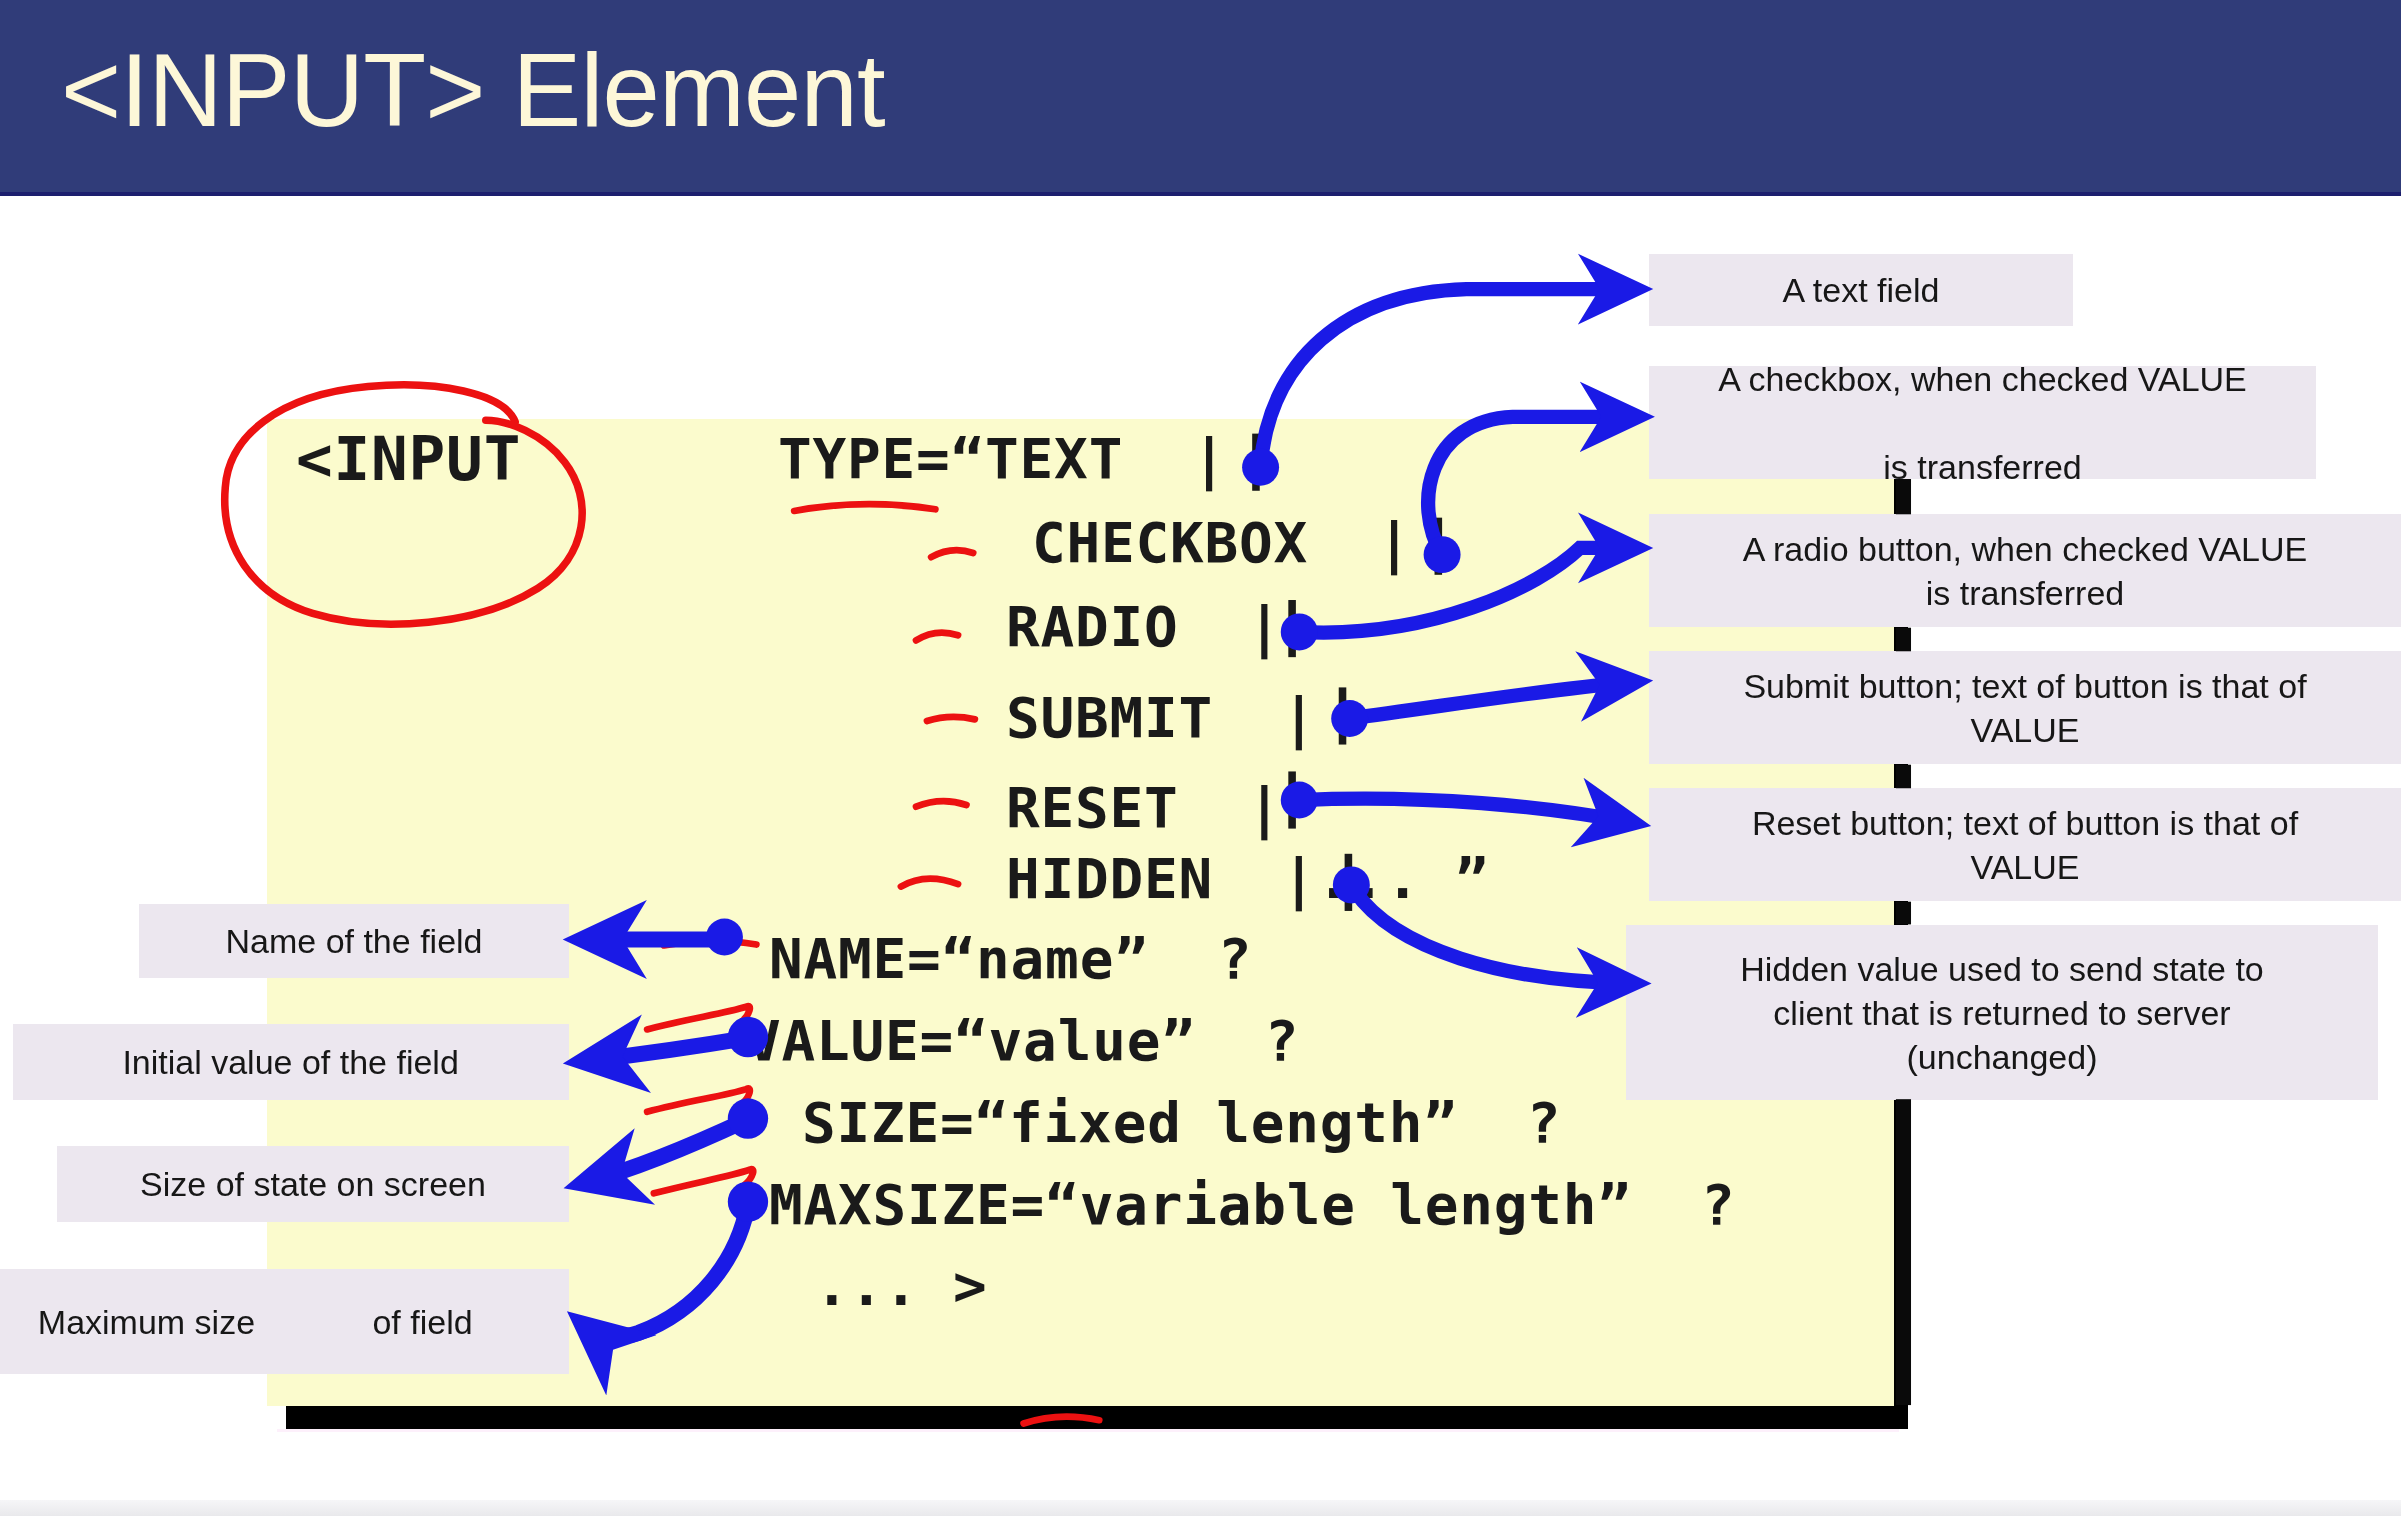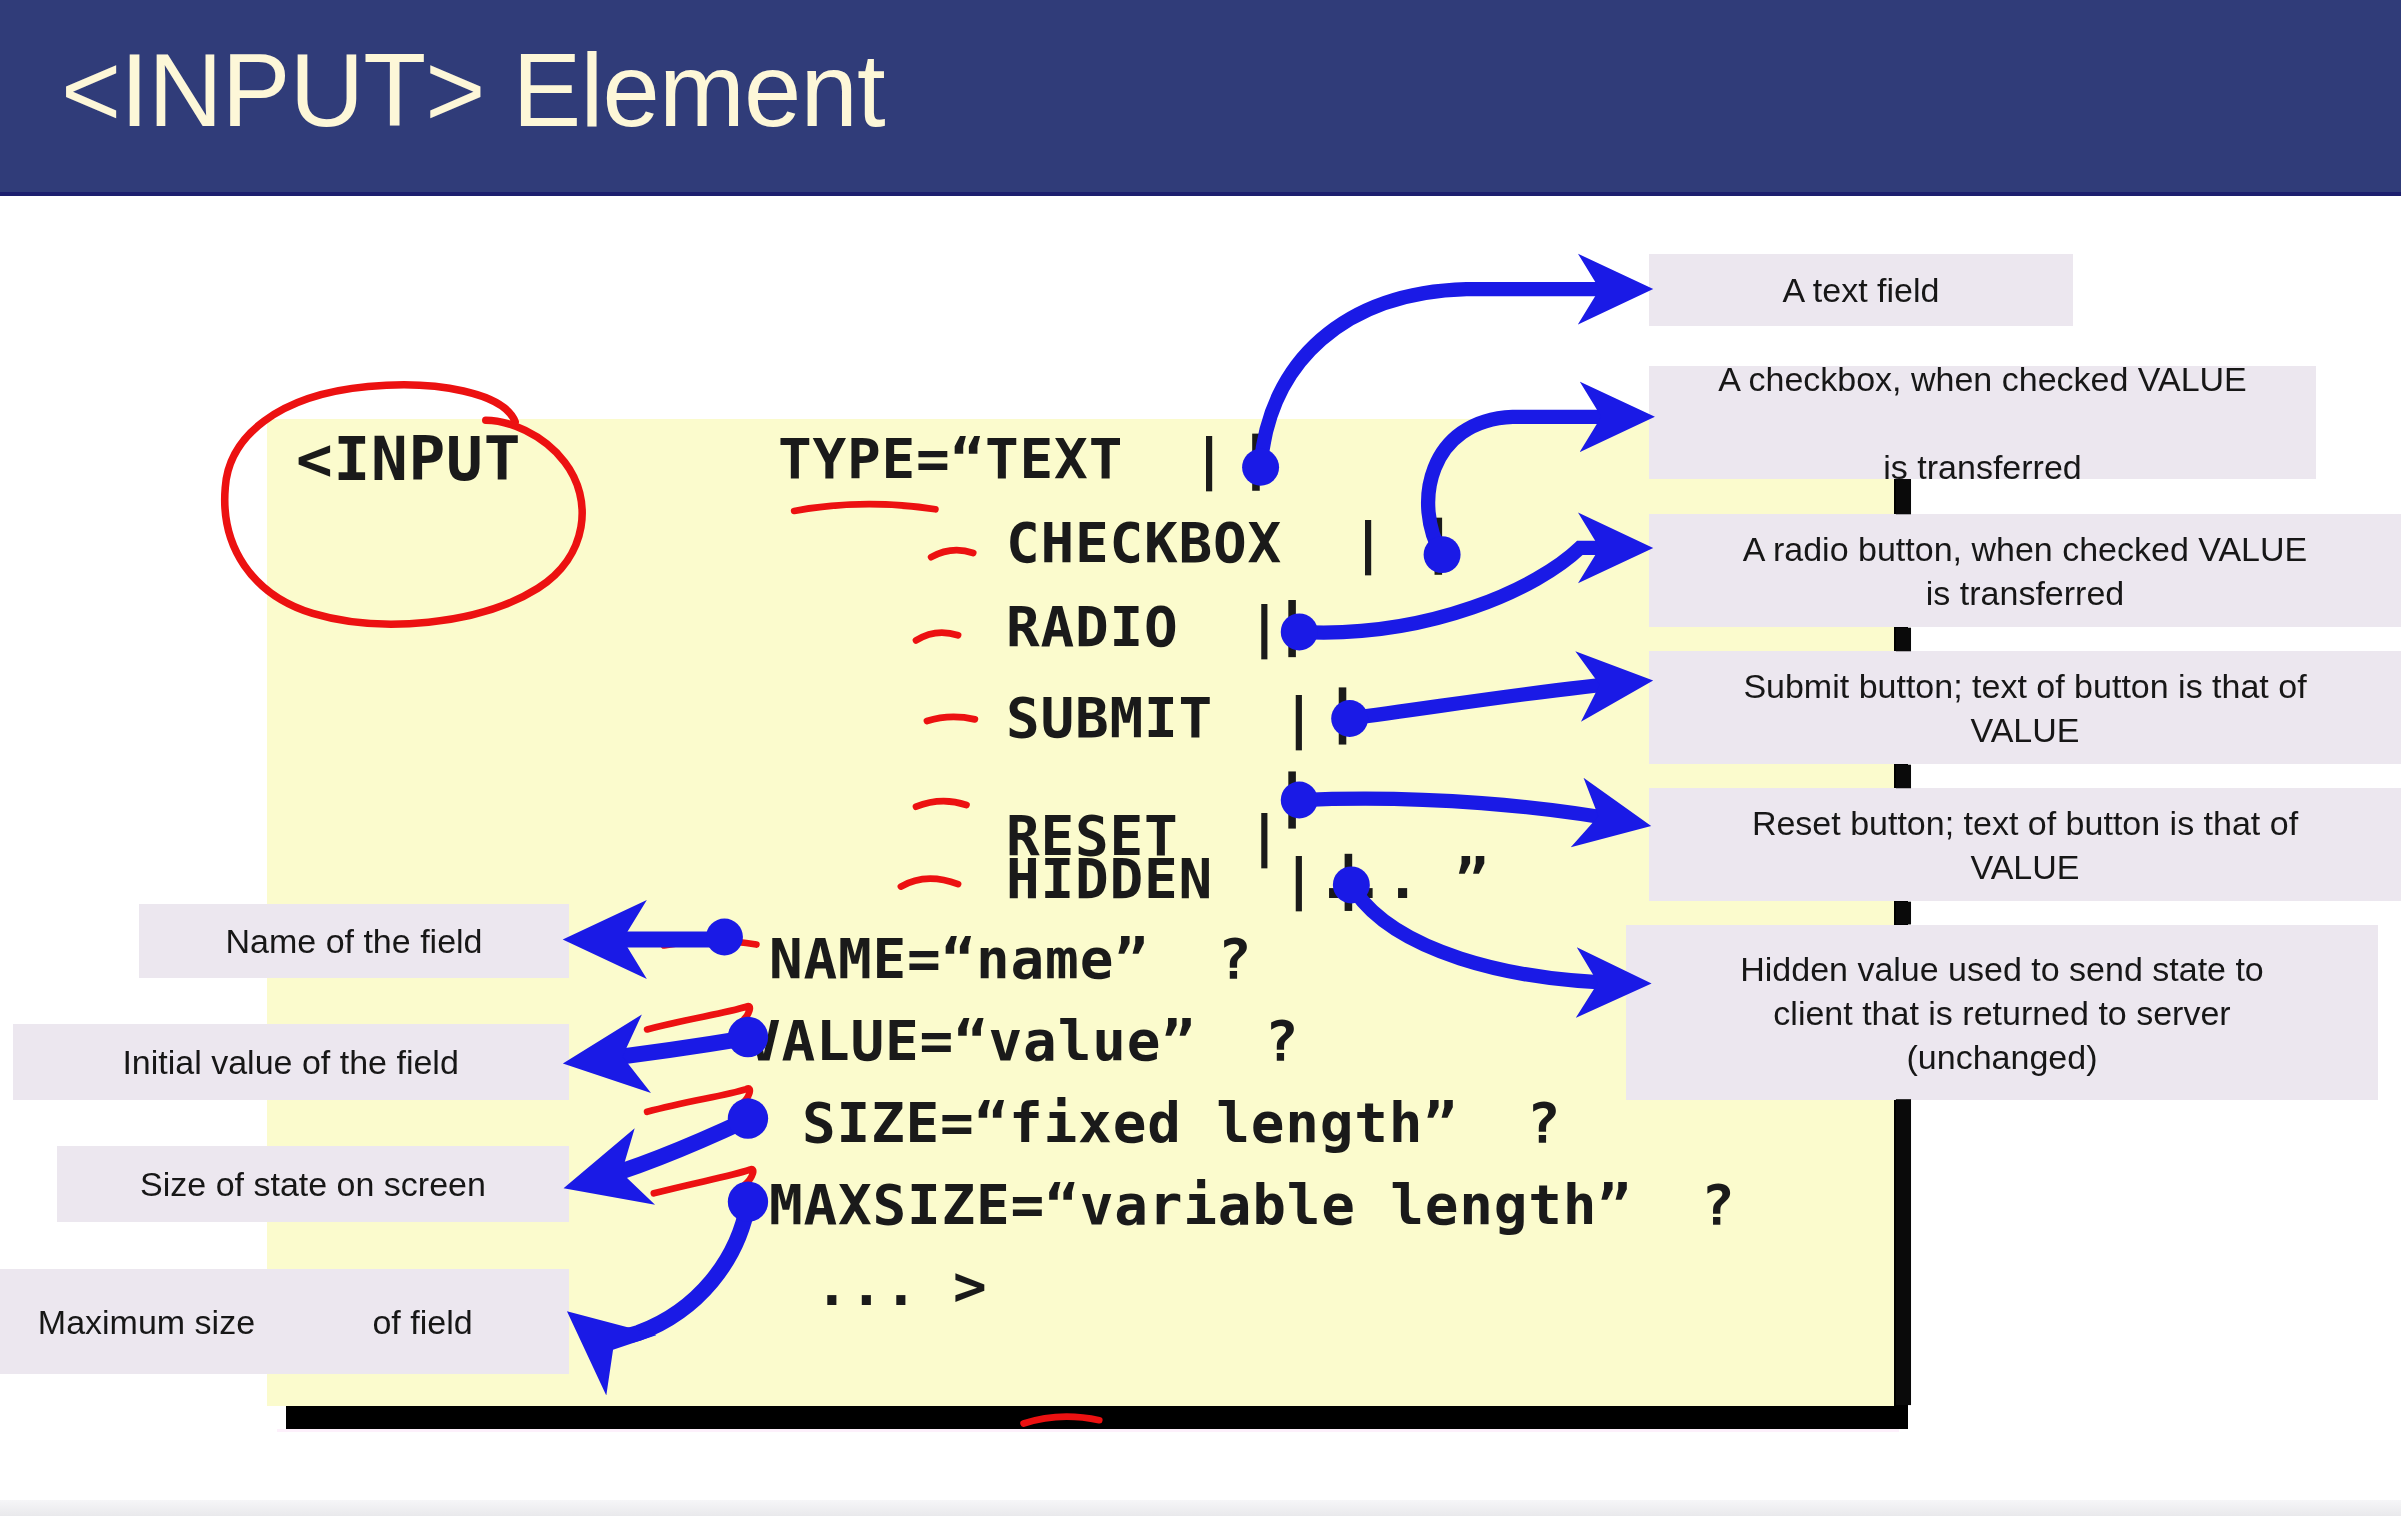--- a/index.html
+++ b/index.html
@@ -118,27 +118,27 @@
   <div id="title-text">&lt;INPUT&gt; Element</div>
 
   <div id="codepanel-shadow"></div>
   <div id="codepanel"></div>
   <div id="lav-hairline"></div>
 
   <div class="codeline" style="left:296px; top:431px; font-size:61px;">&lt;INPUT</div>
 
   <div class="codeline" style="left:778px; top:431px;">TYPE=“TEXT  |</div>
 
-  <div class="codeline" style="left:1006px; top:515px;">CHECKBOX  |</div>
+  <div class="codeline" style="left:1032px; top:515px;">CHECKBOX  |</div>
 
   <div class="codeline" style="left:1006px; top:599px;">RADIO  |</div>
 
   <div class="codeline" style="left:1006px; top:690px;">SUBMIT  |</div>
 
-  <div class="codeline" style="left:1006px; top:808px;">RESET  |</div>
+  <div class="codeline" style="left:1006px; top:780px;">RESET  |</div>
 
   <div class="codeline" style="left:1006px; top:851px;">HIDDEN  |... ”</div>
 
   <div class="codeline" style="left:769px; top:931px;">NAME=“name”  ?</div>
 
   <div class="codeline" style="left:747px; top:1013px;">VALUE=“value”  ?</div>
 
   <div class="codeline" style="left:769px; top:1095px;margin-left:33px;">SIZE=“fixed length”  ?</div>
 
   <div class="codeline" style="left:769px; top:1177px;">MAXSIZE=“variable length”  ?</div>

